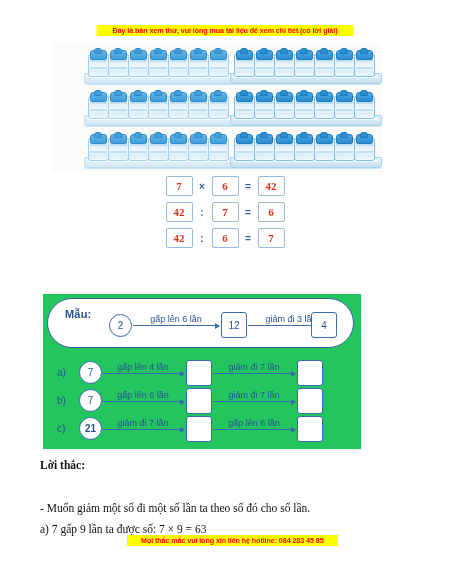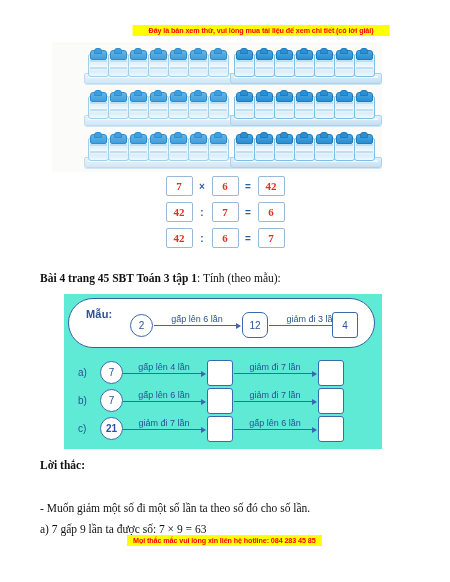--- a/index.html
+++ b/index.html
@@ -11,22 +11,22 @@
   }
   .page{position:absolute;inset:0;background:#fff;}
 
   
   .banner{
     position:absolute;background:#ffff00;color:#ff0000;
     font-family:"Liberation Sans", sans-serif;
     font-weight:bold;white-space:nowrap;
     letter-spacing:-0.1px;
   }
-  #top-banner{left:50%;transform:translateX(-50%);top:25px;font-size:7.2px;line-height:11px;padding:0 16px;margin-left:36px;}
-  #bottom-banner{left:127px;top:535px;font-size:7.2px;line-height:11px;padding:0 6px;}
+  #top-banner{left:50%;transform:translateX(-50%);top:25px;font-size:7.2px;line-height:11px;padding:0 16px;}
+  #bottom-banner{left:127px;top:535px;font-size:7.2px;line-height:11px;padding:0 14px;}
 
   
   .illus{position:absolute;left:52px;top:42px;width:330px;height:130px;background:#fbfbfa;}
   .tray-grid{position:absolute;inset:0;}
   .tray{position:absolute;width:150px;height:38px;}
   .tray .base{
     position:absolute;left:0;bottom:0;width:150px;height:9px;
     background:linear-gradient(#eaf4fb,#d2e7f6);
     border:1px solid #bcdcf0;border-radius:2px 2px 3px 3px;
     box-shadow:0 1px 0 #cfe6f5;
@@ -71,21 +71,21 @@
     display:flex;align-items:center;justify-content:center;
     color:#e03020;font-family:"Liberation Serif", serif;font-size:11px;font-weight:bold;
   }
   .op{color:#2f5f9e;font-size:10px;font-weight:bold;font-family:"Liberation Sans", sans-serif;width:9px;text-align:center;}
 
   
   .prompt{position:absolute;left:40px;top:272px;font-size:11.5px;}
   .prompt b{font-weight:bold;}
 
   
-  .sheet{position:absolute;left:64px;top:294px;width:318px;height:155px;background:#5eead4;}
+  .sheet{position:absolute;left:43px;top:294px;width:318px;height:155px;background:#22c55e;}
   .capsule{
     position:absolute;left:4px;top:4px;width:305px;height:48px;
     border:1.6px solid #3a5f9e;border-radius:26px;background:#fff;
   }
   .mau-label{
     position:absolute;left:22px;top:14px;color:#2b5296;font-weight:bold;
     font-family:"Liberation Sans", sans-serif;font-size:11px;letter-spacing:0.2px;
   }
   .circ{
     position:absolute;width:21px;height:21px;border:1.3px solid #3a6aad;border-radius:50%;
@@ -387,33 +387,32 @@
     </div>
     <div class="eq">
       <span class="numbox">42</span>
       <span class="op">:</span>
       <span class="numbox">6</span>
       <span class="op">=</span>
       <span class="numbox">7</span>
     </div>
   </div>
 
-  <div class="prompt"><b>Bài 4 trang 45 SBT Toán 3 tập 1</b><span>: Tính (theo mẫu):</span></div>
 
   <div class="sheet">
 
     <div class="capsule"></div>
     <div class="mau-label">Mẫu:</div>
 
     <div class="circ" style="left:66px;top:20px;">2</div>
     <div class="arrowwrap" style="left:90px;top:31px;width:86px;">
       <span class="arrowlbl">gấp lên 6 lần</span>
       <span class="arrowline"></span>
     </div>
-    <div class="sq" style="left:178px;top:18px;border-radius:7px;">12</div>
+    <div class="sq" style="left:178px;top:18px;">12</div>
     <div class="arrowwrap" style="left:205px;top:31px;width:86px;">
       <span class="arrowlbl">giảm đi 3 lần</span>
       <span class="arrowline"></span>
     </div>
     <div class="sq" style="left:268px;top:18px;">4</div>
 
     <div class="rowlbl" style="left:14px;top:73px;">a)</div>
     <div class="circ" style="left:36px;top:67px;">7</div>
     <div class="arrowwrap" style="left:59px;top:79px;width:82px;">
       <span class="arrowlbl">gấp lên 4 lần</span>

